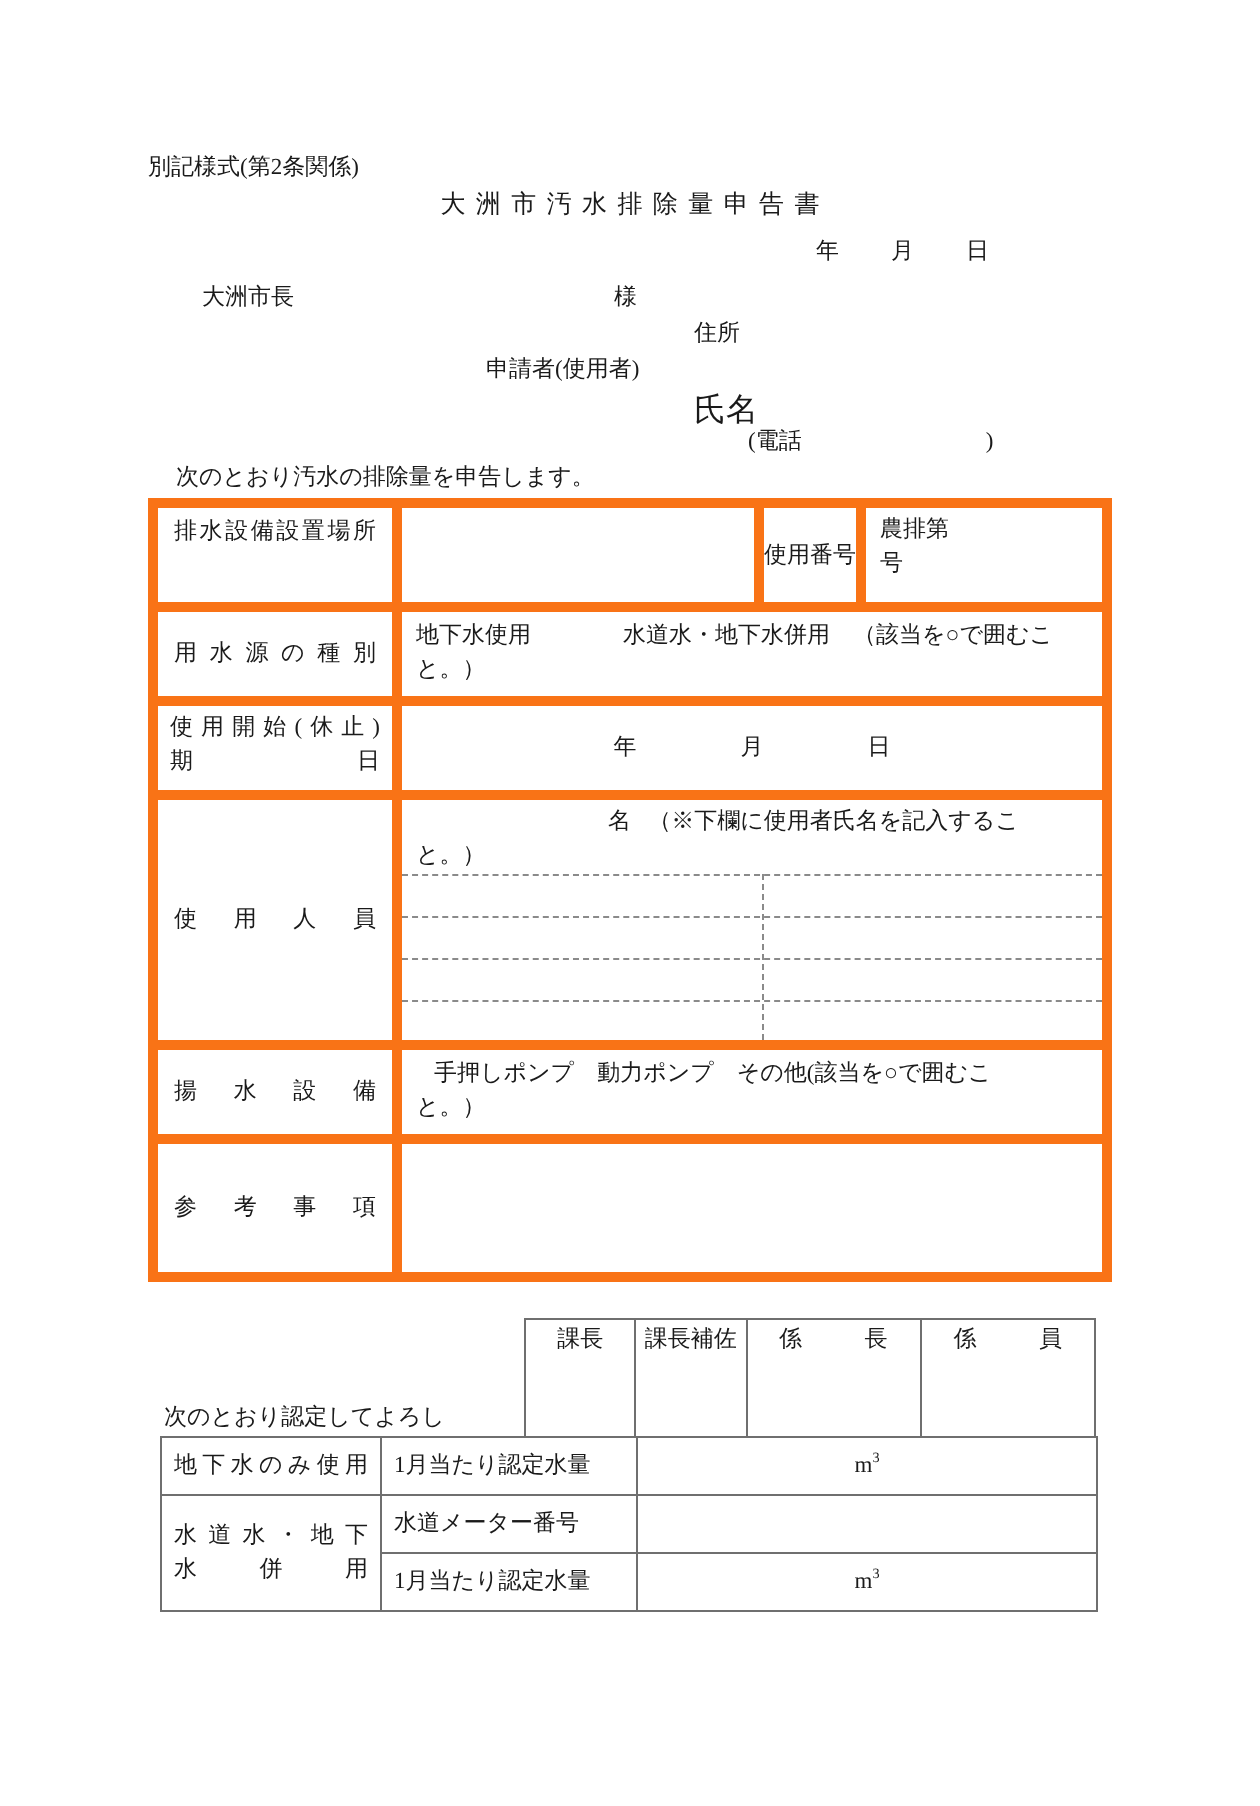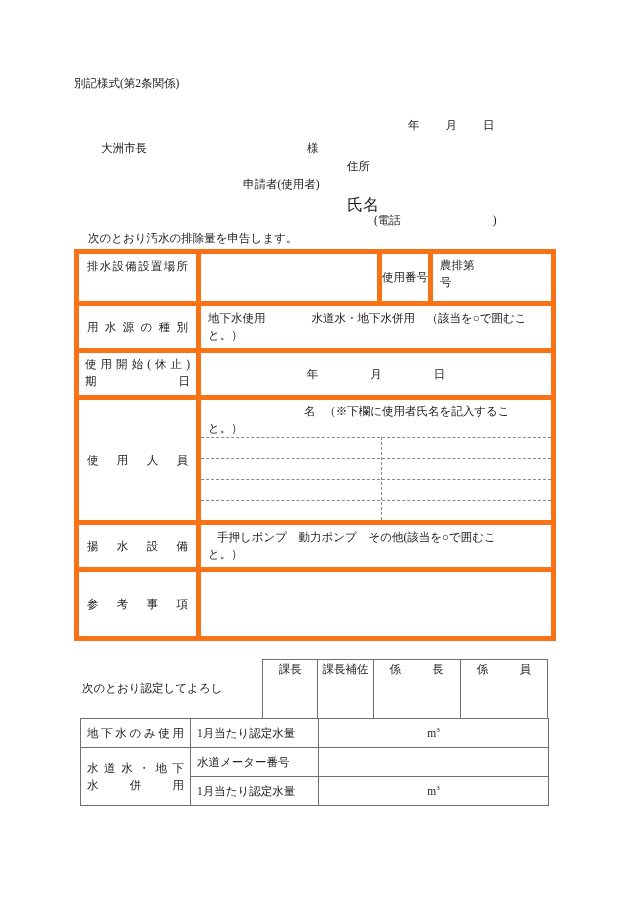--- a/index.html
+++ b/index.html
@@ -183,21 +183,21 @@
     font-size: 11.5px;
   }
   .approve-head {
     display: flex;
     align-items: stretch;
     height: 59px;
   }
   .approve-question {
     width: 182px;
     display: flex;
-    align-items: center;
+    align-items: flex-end;
     line-height: 1.5;
     padding-left: 2px;
     box-sizing: border-box;
   }
   .sign-boxes {
     display: flex;
     flex: 1;
     border: 1px solid #6f6f6f;
     border-bottom: none;
     box-sizing: border-box;
@@ -237,20 +237,21 @@
   .unit-cell { text-align: center; }
   sup { font-size: 0.62em; vertical-align: super; line-height: 0; }
 </style>
 </head>
 <body>
 
 <div class="page">
 
   <div class="form-id">別記様式(第2条関係)</div>
 
+  <div class="doc-title">大洲市汚水排除量申告書</div>
 
   <div class="date-line">
     <span>年</span><span class="gap"></span><span>月</span><span class="gap"></span><span>日</span>
   </div>
 
   <div class="addressee">
     <span>大洲市長</span><span class="sama"></span><span>様</span>
   </div>
 
   <div class="applicant-addr">住所</div>

